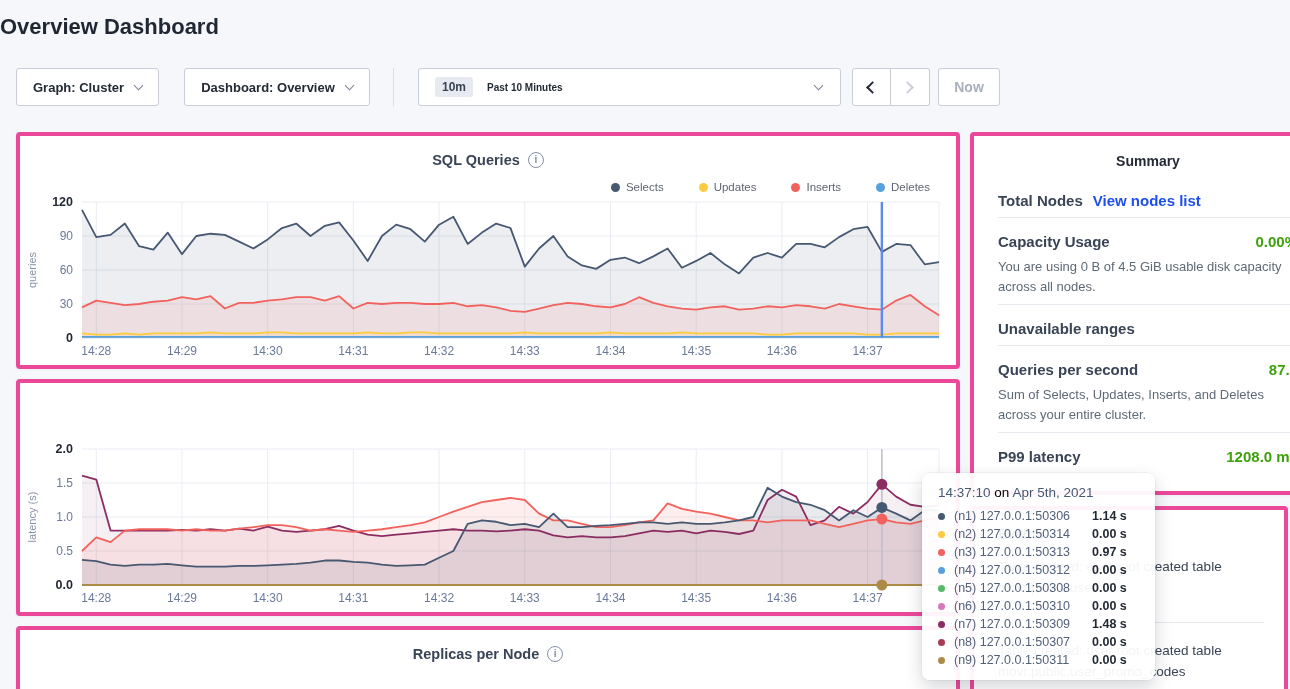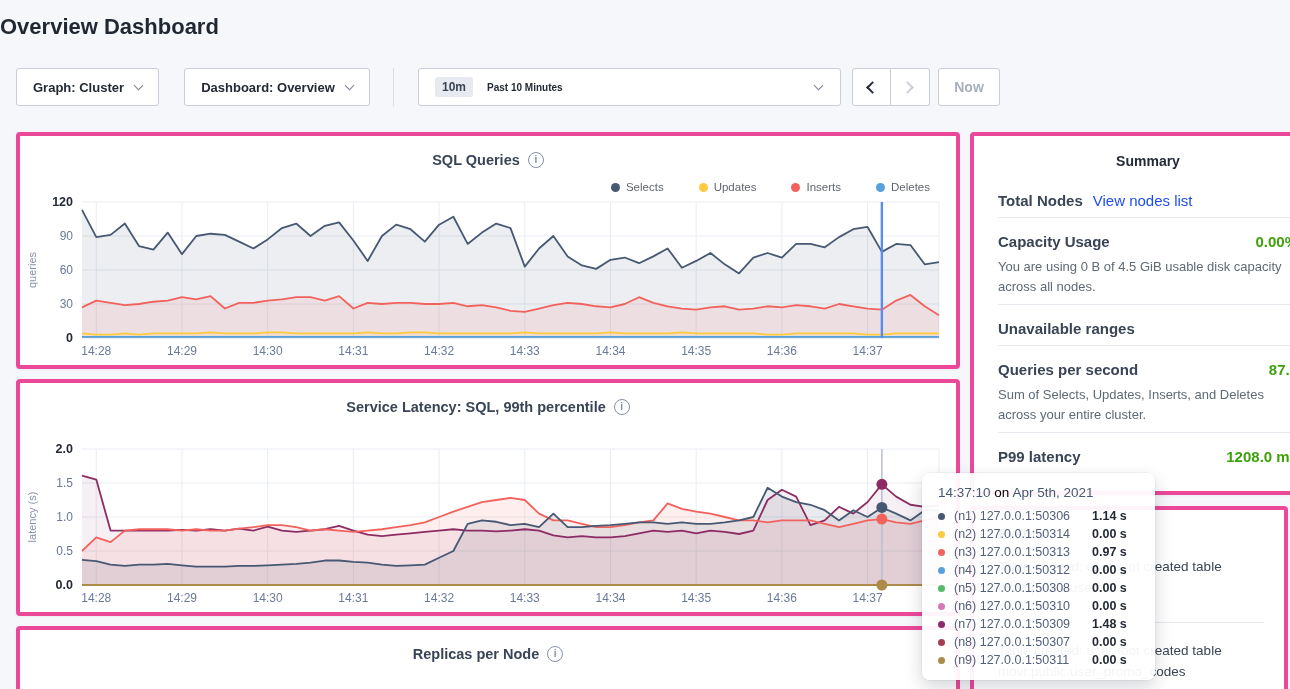--- a/index.html
+++ b/index.html
@@ -53,21 +53,21 @@
   .legend-label { font-size:11.5px; color:#5f6570; }
   .chart-svg { position:absolute; left:0; top:46px; }
 
   
   .summary-inner { padding:0 24px; }
   .summary-title { text-align:center; font-size:14px; font-weight:700; color:#242a35; padding:17px 0 8px; }
   .sum-row { padding:15px 0 8px; border-bottom:1px solid #e7eaef; }
   .sum-row:last-child { border-bottom:none; }
   .sum-line { display:flex; align-items:baseline; }
   .sum-label { font-size:15px; font-weight:700; color:#394455; }
-  .sum-link { font-size:15px; font-weight:400; color:#1f4fea; margin-left:10px; cursor:pointer; }
+  .sum-link { font-size:15px; font-weight:700; color:#1f4fea; margin-left:10px; cursor:pointer; }
   .sum-value { margin-left:auto; font-size:15px; font-weight:700; color:#3da10c; }
   .sum-desc { font-size:13px; color:#5f6a76; line-height:1.5; margin-top:7px; }
 
   
   .events-title { position:absolute; left:24px; top:16px; font-size:14px; font-weight:700; color:#242a35; }
   .event-item { position:absolute; left:24px; right:20px; font-size:13.5px; color:#394455; line-height:21px; }
   .event-1 { top:46px; }
   .event-2 { top:130px; }
   .event-div { position:absolute; left:24px; right:20px; top:112px; height:1px; background:#e7eaef; }
 
@@ -175,23 +175,20 @@
       <path d="M 62 154.86666666666667 L 76.28333333333333 154.86666666666667 L 90.56666666666666 154.86666666666667 L 104.85 154.86666666666667 L 119.13333333333333 154.86666666666667 L 133.41666666666669 154.86666666666667 L 147.7 154.86666666666667 L 161.98333333333335 154.86666666666667 L 176.26666666666665 154.86666666666667 L 190.55 154.86666666666667 L 204.83333333333334 154.86666666666667 L 219.11666666666667 154.86666666666667 L 233.4 154.86666666666667 L 247.68333333333334 154.86666666666667 L 261.9666666666667 154.86666666666667 L 276.25 154.86666666666667 L 290.5333333333333 154.86666666666667 L 304.81666666666666 154.86666666666667 L 319.1 154.86666666666667 L 333.3833333333333 154.86666666666667 L 347.6666666666667 154.86666666666667 L 361.95 154.86666666666667 L 376.23333333333335 154.86666666666667 L 390.51666666666665 154.86666666666667 L 404.8 154.86666666666667 L 419.0833333333333 154.86666666666667 L 433.3666666666667 154.86666666666667 L 447.65 154.86666666666667 L 461.93333333333334 154.86666666666667 L 476.21666666666664 154.86666666666667 L 490.5 154.86666666666667 L 504.78333333333336 154.86666666666667 L 519.0666666666666 154.86666666666667 L 533.35 154.86666666666667 L 547.6333333333333 154.86666666666667 L 561.9166666666667 154.86666666666667 L 576.2 154.86666666666667 L 590.4833333333333 154.86666666666667 L 604.7666666666667 154.86666666666667 L 619.05 154.86666666666667 L 633.3333333333334 154.86666666666667 L 647.6166666666667 154.86666666666667 L 661.9 154.86666666666667 L 676.1833333333333 154.86666666666667 L 690.4666666666667 154.86666666666667 L 704.75 154.86666666666667 L 719.0333333333333 154.86666666666667 L 733.3166666666667 154.86666666666667 L 747.6 154.86666666666667 L 761.8833333333333 154.86666666666667 L 776.1666666666666 154.86666666666667 L 790.45 154.86666666666667 L 804.7333333333333 154.86666666666667 L 819.0166666666667 154.86666666666667 L 833.3 154.86666666666667 L 847.5833333333334 154.86666666666667 L 861.8666666666667 154.86666666666667 L 876.15 154.86666666666667 L 890.4333333333333 154.86666666666667 L 904.7166666666667 154.86666666666667 L 919 154.86666666666667 L 919 156 L 62 156 Z" fill="rgba(86,160,220,0.10)" stroke="none"></path>
       <polyline points="62,27.933333333333337 76.28333333333333,55.13333333333334 90.56666666666666,52.86666666666666 104.85,41.53333333333333 119.13333333333333,64.2 133.41666666666669,67.6 147.7,50.599999999999994 161.98333333333335,72.13333333333334 176.26666666666665,54 190.55,51.733333333333334 204.83333333333334,52.86666666666666 219.11666666666667,59.66666666666667 233.4,66.46666666666667 247.68333333333334,57.400000000000006 261.9666666666667,46.06666666666666 276.25,41.53333333333333 290.5333333333333,54 304.81666666666666,43.8 319.1,40.400000000000006 333.3833333333333,58.53333333333333 347.6666666666667,78.93333333333334 361.95,54 376.23333333333335,42.66666666666667 390.51666666666665,47.2 404.8,59.66666666666667 419.0833333333333,42.66666666666667 433.3666666666667,34.733333333333334 447.65,61.93333333333334 461.93333333333334,50.599999999999994 476.21666666666664,41.53333333333333 490.5,46.06666666666666 504.78333333333336,84.6 519.0666666666666,66.46666666666667 533.35,54 547.6333333333333,74.4 561.9166666666667,83.46666666666667 576.2,86.86666666666666 590.4833333333333,77.8 604.7666666666667,75.53333333333333 619.05,81.2 633.3333333333334,74.4 647.6166666666667,66.46666666666667 661.9,85.73333333333333 676.1833333333333,78.93333333333334 690.4666666666667,71 704.75,82.33333333333333 719.0333333333333,91.4 733.3166666666667,75.53333333333333 747.6,71 761.8833333333333,75.53333333333333 776.1666666666666,61.93333333333334 790.45,61.93333333333334 804.7333333333333,65.33333333333333 819.0166666666667,55.13333333333334 833.3,47.2 847.5833333333334,44.93333333333334 861.8666666666667,69.86666666666666 876.15,61.93333333333334 890.4333333333333,63.06666666666666 904.7166666666667,82.33333333333333 919,80.06666666666666" fill="none" stroke="#475872" stroke-width="1.8" stroke-linejoin="round"></polyline>
       <polyline points="62,125.4 76.28333333333333,118.6 90.56666666666666,120.86666666666667 104.85,123.13333333333333 119.13333333333333,122 133.41666666666669,119.73333333333333 147.7,118.6 161.98333333333335,115.2 176.26666666666665,117.46666666666667 190.55,114.06666666666666 204.83333333333334,126.53333333333333 219.11666666666667,120.86666666666667 233.4,120.86666666666667 247.68333333333334,118.6 261.9666666666667,117.46666666666667 276.25,115.2 290.5333333333333,115.2 304.81666666666666,118.6 319.1,114.06666666666666 333.3833333333333,126.53333333333333 347.6666666666667,120.86666666666667 361.95,122 376.23333333333335,120.86666666666667 390.51666666666665,120.86666666666667 404.8,122 419.0833333333333,122 433.3666666666667,120.86666666666667 447.65,124.26666666666667 461.93333333333334,123.13333333333333 476.21666666666664,125.4 490.5,128.8 504.78333333333336,129.93333333333334 519.0666666666666,126.53333333333333 533.35,123.13333333333333 547.6333333333333,120.86666666666667 561.9166666666667,122 576.2,124.26666666666667 590.4833333333333,125.4 604.7666666666667,122 619.05,115.2 633.3333333333334,120.86666666666667 647.6166666666667,124.26666666666667 661.9,126.53333333333333 676.1833333333333,127.66666666666667 690.4666666666667,125.4 704.75,124.26666666666667 719.0333333333333,127.66666666666667 733.3166666666667,126.53333333333333 747.6,124.26666666666667 761.8833333333333,125.4 776.1666666666666,123.13333333333333 790.45,124.26666666666667 804.7333333333333,126.53333333333333 819.0166666666667,122 833.3,124.26666666666667 847.5833333333334,126.53333333333333 861.8666666666667,127.66666666666667 876.15,118.6 890.4333333333333,112.93333333333334 904.7166666666667,124.26666666666667 919,133.33333333333334" fill="none" stroke="#f2625d" stroke-width="1.8" stroke-linejoin="round"></polyline>
       <polyline points="62,151.46666666666667 76.28333333333333,152.6 90.56666666666666,152.6 104.85,151.46666666666667 119.13333333333333,152.6 133.41666666666669,151.46666666666667 147.7,151.46666666666667 161.98333333333335,151.46666666666667 176.26666666666665,151.46666666666667 190.55,150.33333333333334 204.83333333333334,151.46666666666667 219.11666666666667,151.46666666666667 233.4,151.46666666666667 247.68333333333334,150.33333333333334 261.9666666666667,150.33333333333334 276.25,151.46666666666667 290.5333333333333,151.46666666666667 304.81666666666666,151.46666666666667 319.1,151.46666666666667 333.3833333333333,151.46666666666667 347.6666666666667,150.33333333333334 361.95,151.46666666666667 376.23333333333335,151.46666666666667 390.51666666666665,150.33333333333334 404.8,150.33333333333334 419.0833333333333,151.46666666666667 433.3666666666667,151.46666666666667 447.65,151.46666666666667 461.93333333333334,151.46666666666667 476.21666666666664,151.46666666666667 490.5,151.46666666666667 504.78333333333336,150.33333333333334 519.0666666666666,151.46666666666667 533.35,151.46666666666667 547.6333333333333,151.46666666666667 561.9166666666667,151.46666666666667 576.2,151.46666666666667 590.4833333333333,150.33333333333334 604.7666666666667,151.46666666666667 619.05,151.46666666666667 633.3333333333334,151.46666666666667 647.6166666666667,151.46666666666667 661.9,150.33333333333334 676.1833333333333,151.46666666666667 690.4666666666667,151.46666666666667 704.75,151.46666666666667 719.0333333333333,151.46666666666667 733.3166666666667,151.46666666666667 747.6,152.6 761.8833333333333,152.6 776.1666666666666,151.46666666666667 790.45,151.46666666666667 804.7333333333333,151.46666666666667 819.0166666666667,151.46666666666667 833.3,151.46666666666667 847.5833333333334,152.6 861.8666666666667,152.6 876.15,151.46666666666667 890.4333333333333,151.46666666666667 904.7166666666667,151.46666666666667 919,151.46666666666667" fill="none" stroke="#fdcb40" stroke-width="1.8" stroke-linejoin="round"></polyline>
       <polyline points="62,154.86666666666667 76.28333333333333,154.86666666666667 90.56666666666666,154.86666666666667 104.85,154.86666666666667 119.13333333333333,154.86666666666667 133.41666666666669,154.86666666666667 147.7,154.86666666666667 161.98333333333335,154.86666666666667 176.26666666666665,154.86666666666667 190.55,154.86666666666667 204.83333333333334,154.86666666666667 219.11666666666667,154.86666666666667 233.4,154.86666666666667 247.68333333333334,154.86666666666667 261.9666666666667,154.86666666666667 276.25,154.86666666666667 290.5333333333333,154.86666666666667 304.81666666666666,154.86666666666667 319.1,154.86666666666667 333.3833333333333,154.86666666666667 347.6666666666667,154.86666666666667 361.95,154.86666666666667 376.23333333333335,154.86666666666667 390.51666666666665,154.86666666666667 404.8,154.86666666666667 419.0833333333333,154.86666666666667 433.3666666666667,154.86666666666667 447.65,154.86666666666667 461.93333333333334,154.86666666666667 476.21666666666664,154.86666666666667 490.5,154.86666666666667 504.78333333333336,154.86666666666667 519.0666666666666,154.86666666666667 533.35,154.86666666666667 547.6333333333333,154.86666666666667 561.9166666666667,154.86666666666667 576.2,154.86666666666667 590.4833333333333,154.86666666666667 604.7666666666667,154.86666666666667 619.05,154.86666666666667 633.3333333333334,154.86666666666667 647.6166666666667,154.86666666666667 661.9,154.86666666666667 676.1833333333333,154.86666666666667 690.4666666666667,154.86666666666667 704.75,154.86666666666667 719.0333333333333,154.86666666666667 733.3166666666667,154.86666666666667 747.6,154.86666666666667 761.8833333333333,154.86666666666667 776.1666666666666,154.86666666666667 790.45,154.86666666666667 804.7333333333333,154.86666666666667 819.0166666666667,154.86666666666667 833.3,154.86666666666667 847.5833333333334,154.86666666666667 861.8666666666667,154.86666666666667 876.15,154.86666666666667 890.4333333333333,154.86666666666667 904.7166666666667,154.86666666666667 919,154.86666666666667" fill="none" stroke="#56a0dc" stroke-width="1.8" stroke-linejoin="round"></polyline>
       <line x1="861.8666666666667" y1="20" x2="861.8666666666667" y2="156" stroke="#5b8bf2" stroke-width="2.4"></line>
     </svg>
 </div>
 
 <div class="card card-latency">
-  <div class="chart-title-row">
-    <span class="chart-title">Service Latency: SQL, 99th percentile</span><span class="info-icon">i</span>
-  </div>
   <svg class="chart-svg" id="chart-latency" width="944" height="186">
       <line x1="76.28333333333333" y1="20" x2="76.28333333333333" y2="156" stroke="#e9edf3" stroke-width="1"></line>
       <text x="76.28333333333333" y="173" text-anchor="middle" font-size="12" fill="#6b7a99" font-family="&quot;Liberation Sans&quot;,sans-serif">14:28</text>
       <line x1="161.98333333333335" y1="20" x2="161.98333333333335" y2="156" stroke="#e9edf3" stroke-width="1"></line>
       <text x="161.98333333333335" y="173" text-anchor="middle" font-size="12" fill="#6b7a99" font-family="&quot;Liberation Sans&quot;,sans-serif">14:29</text>
       <line x1="247.68333333333334" y1="20" x2="247.68333333333334" y2="156" stroke="#e9edf3" stroke-width="1"></line>
       <text x="247.68333333333334" y="173" text-anchor="middle" font-size="12" fill="#6b7a99" font-family="&quot;Liberation Sans&quot;,sans-serif">14:30</text>
       <line x1="333.3833333333333" y1="20" x2="333.3833333333333" y2="156" stroke="#e9edf3" stroke-width="1"></line>
       <text x="333.3833333333333" y="173" text-anchor="middle" font-size="12" fill="#6b7a99" font-family="&quot;Liberation Sans&quot;,sans-serif">14:31</text>
       <line x1="419.0833333333333" y1="20" x2="419.0833333333333" y2="156" stroke="#e9edf3" stroke-width="1"></line>

